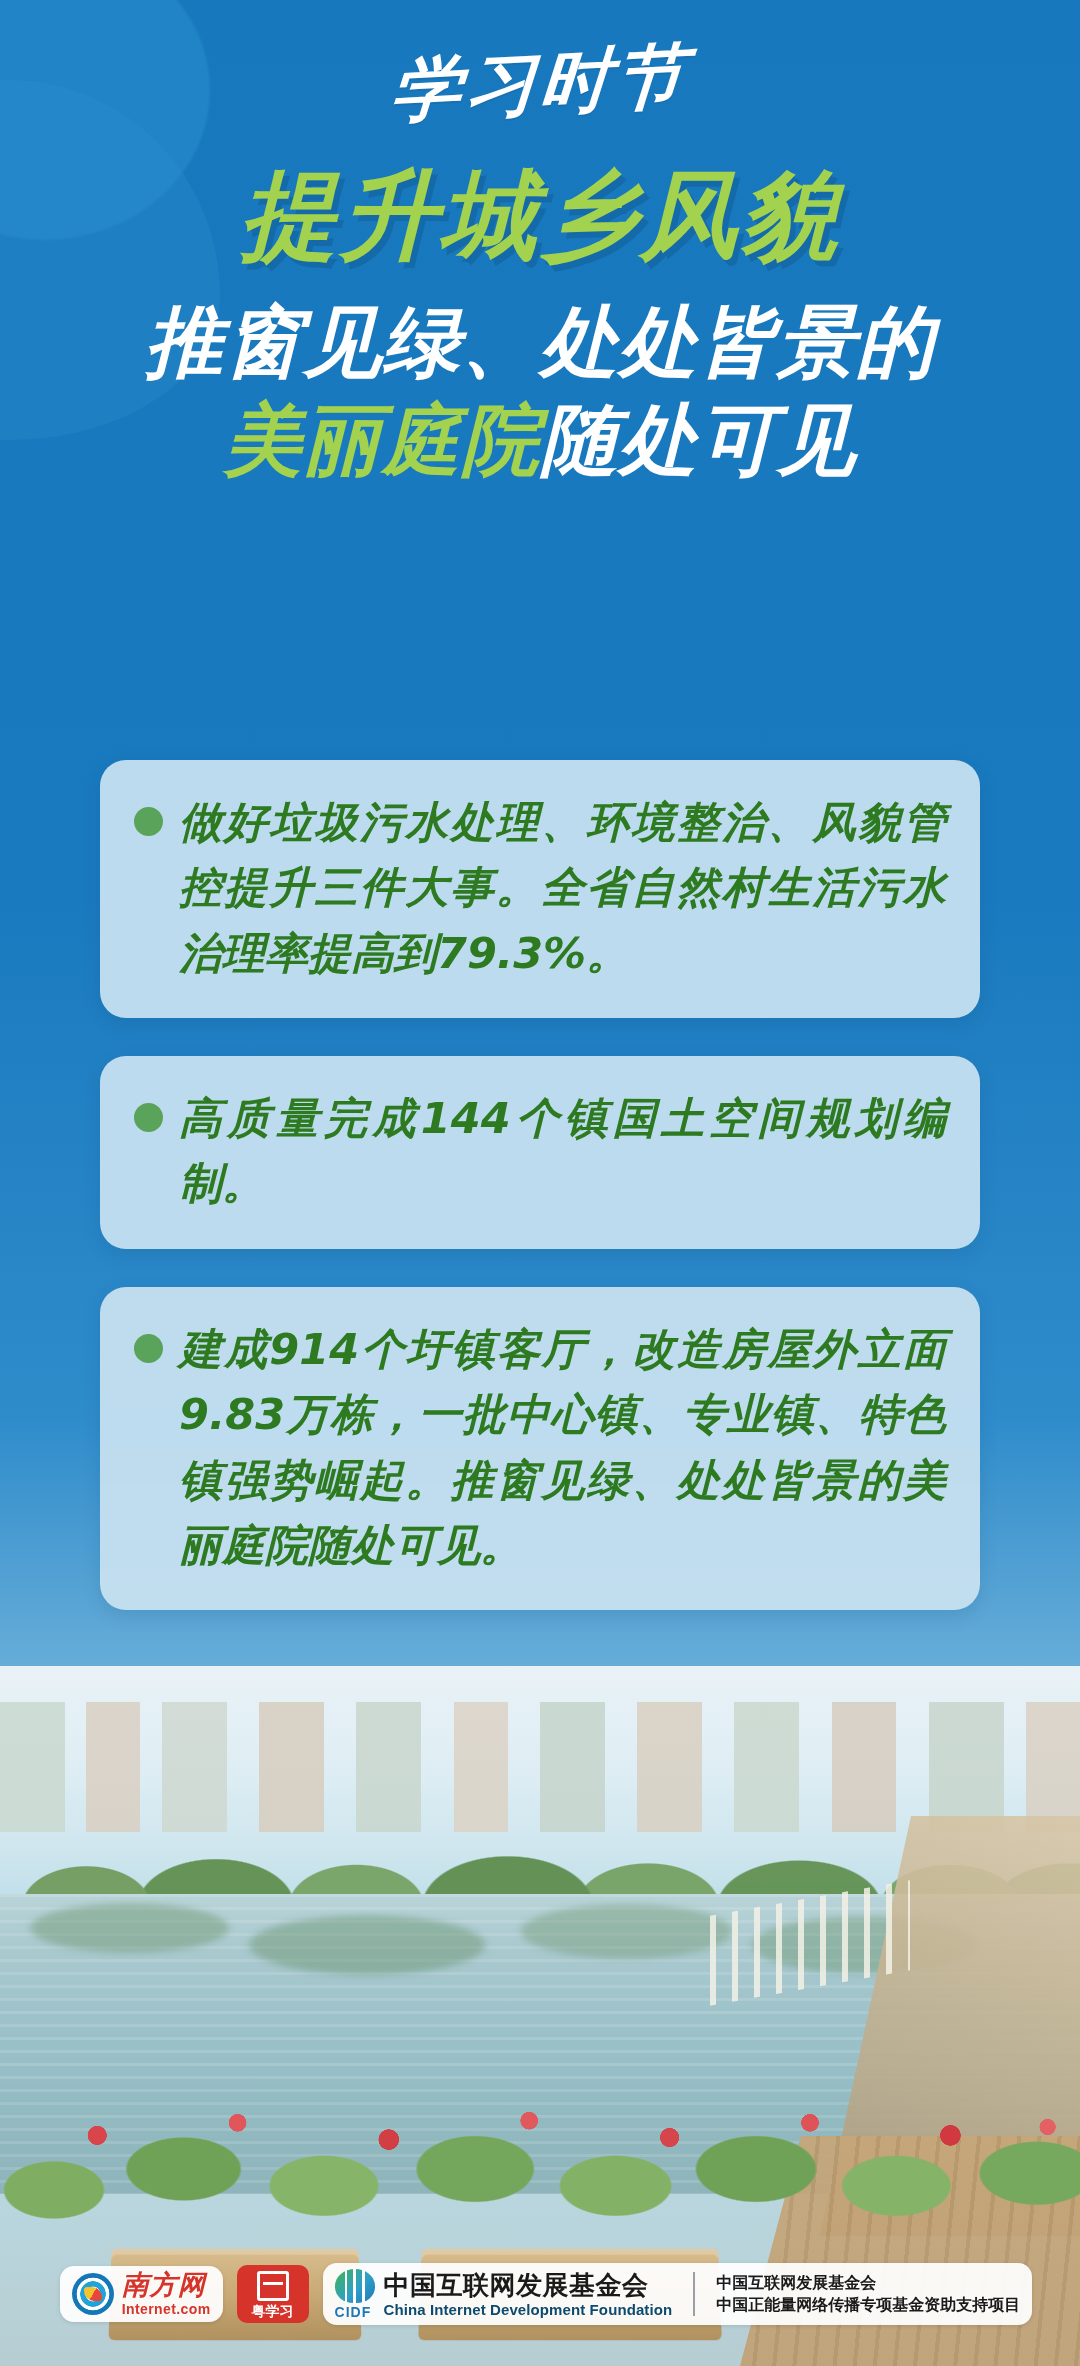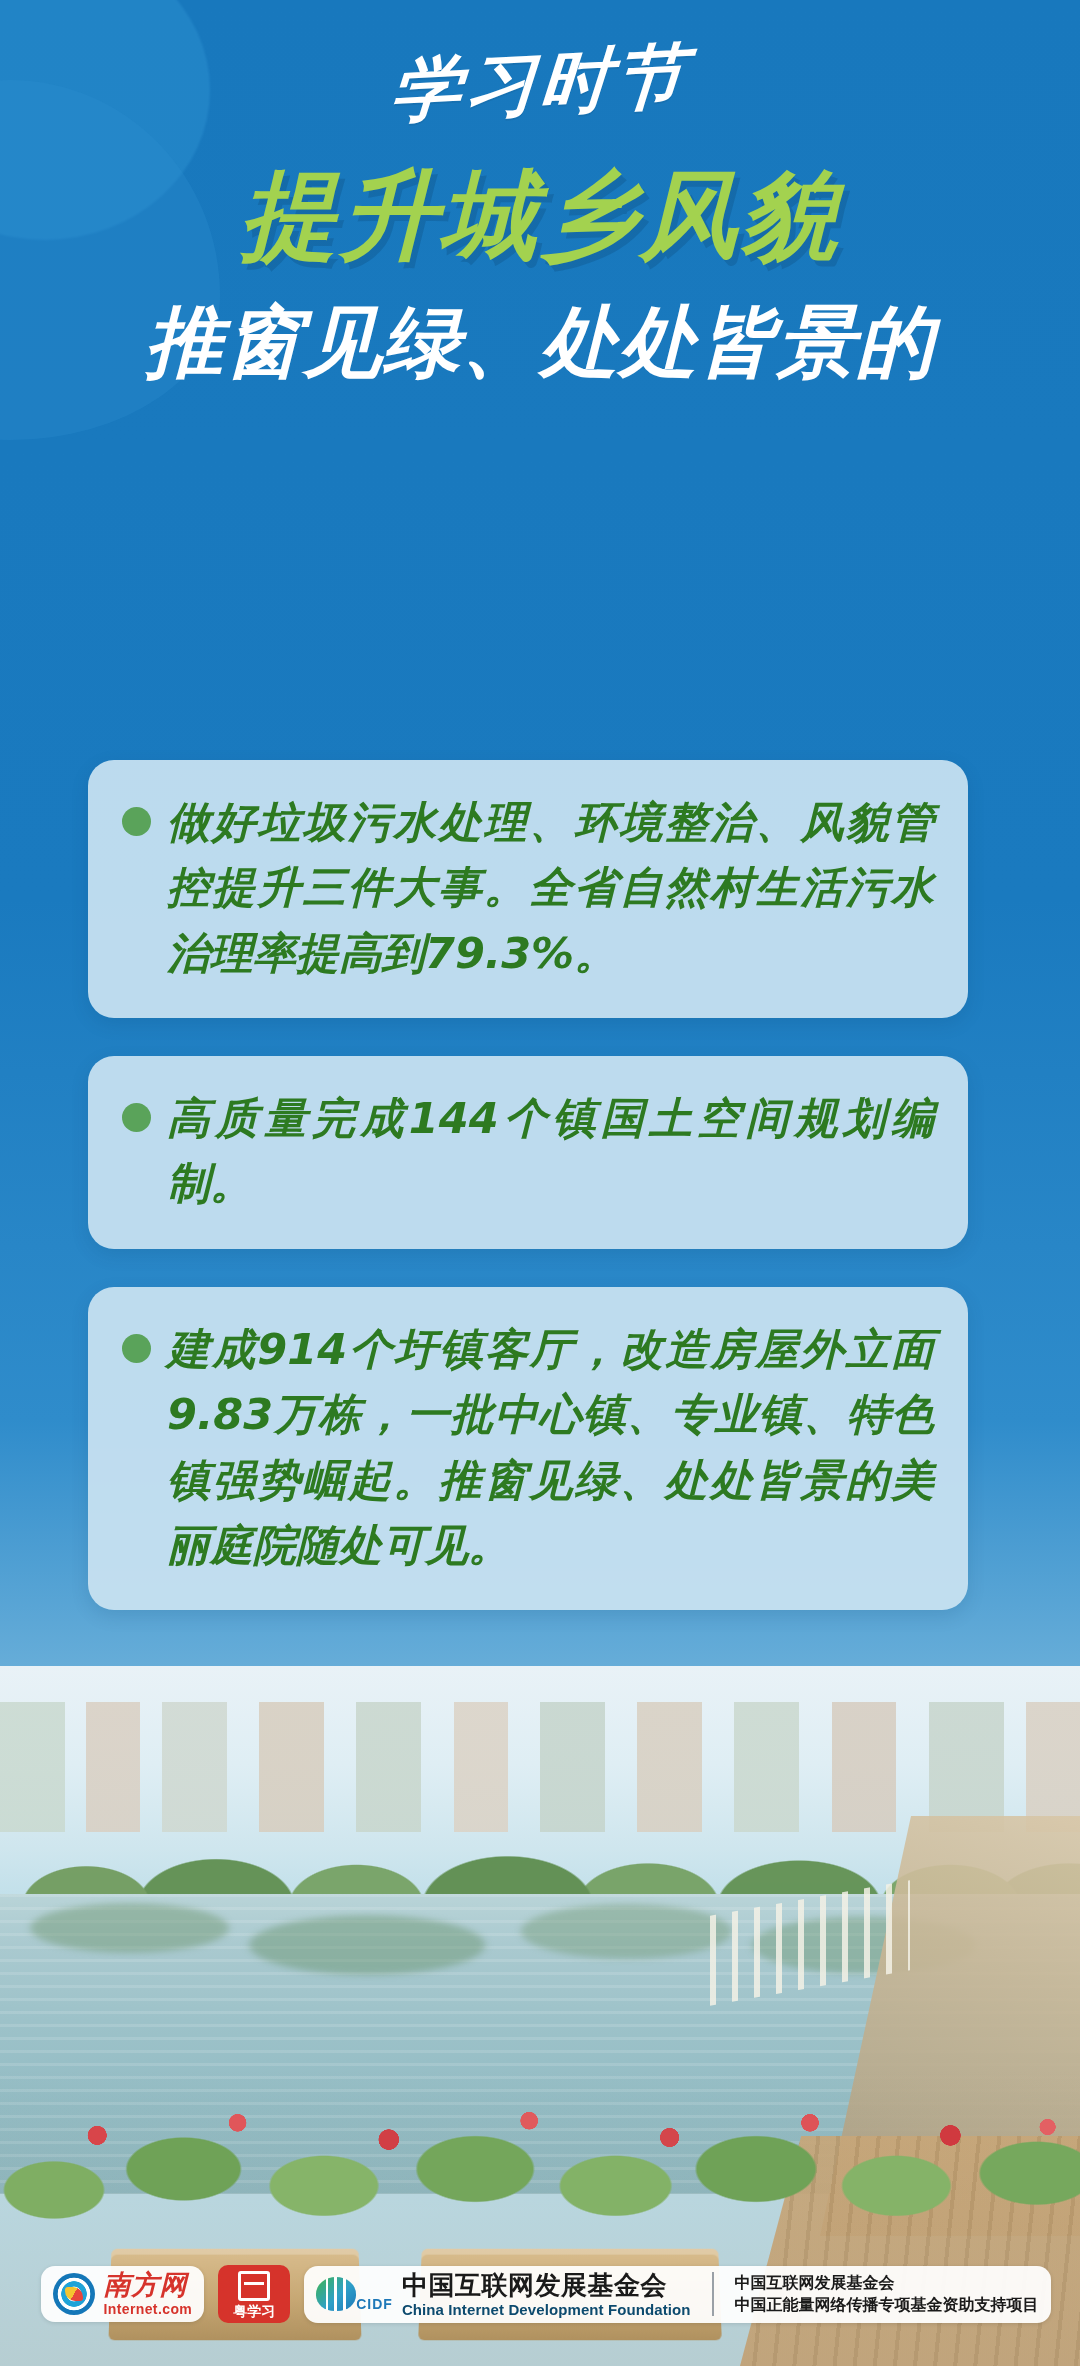--- a/index.html
+++ b/index.html
@@ -51,21 +51,21 @@
   }
   .h-sub{
     margin-top:24px;
     font-size:78px;font-weight:bold;color:#ffffff;letter-spacing:1px;
     font-style:italic;line-height:1.26;
     font-family:"DejaVu Sans","Liberation Sans",sans-serif;
   }
   .h-sub .green{color:#a3d24f;}
 
   
-  .cards{position:absolute;top:760px;left:88px;width:880px;}
+  .cards{position:absolute;top:760px;left:100px;width:880px;}
   .card{
     background:rgba(201,226,241,.93);
     border-radius:26px;
     padding:30px 34px 32px 34px;
     margin-bottom:38px;
     box-shadow:0 6px 18px rgba(8,56,96,.13);
     position:relative;
   }
   .card-row{display:flex;align-items:flex-start;}
   .dot{
@@ -204,21 +204,21 @@
     align-items:center;justify-content:center;line-height:1;
   }
   .yue-top{
     width:26px;height:24px;border:3px solid #fff;border-radius:3px;
     position:relative;margin-bottom:3px;background:#d6332b;
   }
   .yue-top::after{content:"";position:absolute;left:3px;top:8px;right:3px;height:3px;background:#fff;}
   .yue-bot{font-size:14px;font-weight:bold;letter-spacing:0px;}
 
   .logo-cidf{display:flex;align-items:center;gap:9px;}
-  .cidf-mark{display:flex;align-items:flex-end;line-height:1;}
+  .cidf-mark{display:flex;flex-direction:column;align-items:flex-start;line-height:1;}
   .cidf-globe{
     width:40px;height:34px;border-radius:50% 50% 46% 46%;
     background:
       linear-gradient(90deg,transparent 0 24%,#ffffff 24% 30%,transparent 30% 46%,#ffffff 46% 52%,transparent 52% 68%,#ffffff 68% 74%,transparent 74% 100%),
       linear-gradient(135deg,#3fb34f 0%,#2fa0c8 55%,#1d78b8 100%);
   }
   .cidf-label{font-size:14px;font-weight:bold;color:#1d78b8;letter-spacing:1px;margin-top:2px;}
   .cidf-txt{display:flex;flex-direction:column;line-height:1;}
   .cidf-cn{font-size:26px;font-weight:bold;color:#1a1a1a;letter-spacing:.5px;}
   .cidf-en{font-size:15px;font-weight:bold;color:#0c4a6e;margin-top:4px;letter-spacing:.1px;}
@@ -239,20 +239,23 @@
   <div class="swoosh sw3"></div>
 
   <div class="brand">
     <span class="cal">学习时节</span>
   </div>
 
   <div class="head">
     <div class="h-main">提升城乡风貌</div>
     <div class="h-sub">
       <div>推窗见绿、处处皆景的</div>
+      <div>
+        <span class="green">美丽庭院</span><span>随处可见</span>
+      </div>
     </div>
   </div>
 
   <div class="cards">
 
     <div class="card">
       <div class="card-row">
         <span class="dot"></span>
         <div class="card-text">做好垃圾污水处理、环境整治、风貌管控提升三件大事。全省自然村生活污水治理率提高到79.3%。</div>
       </div>

